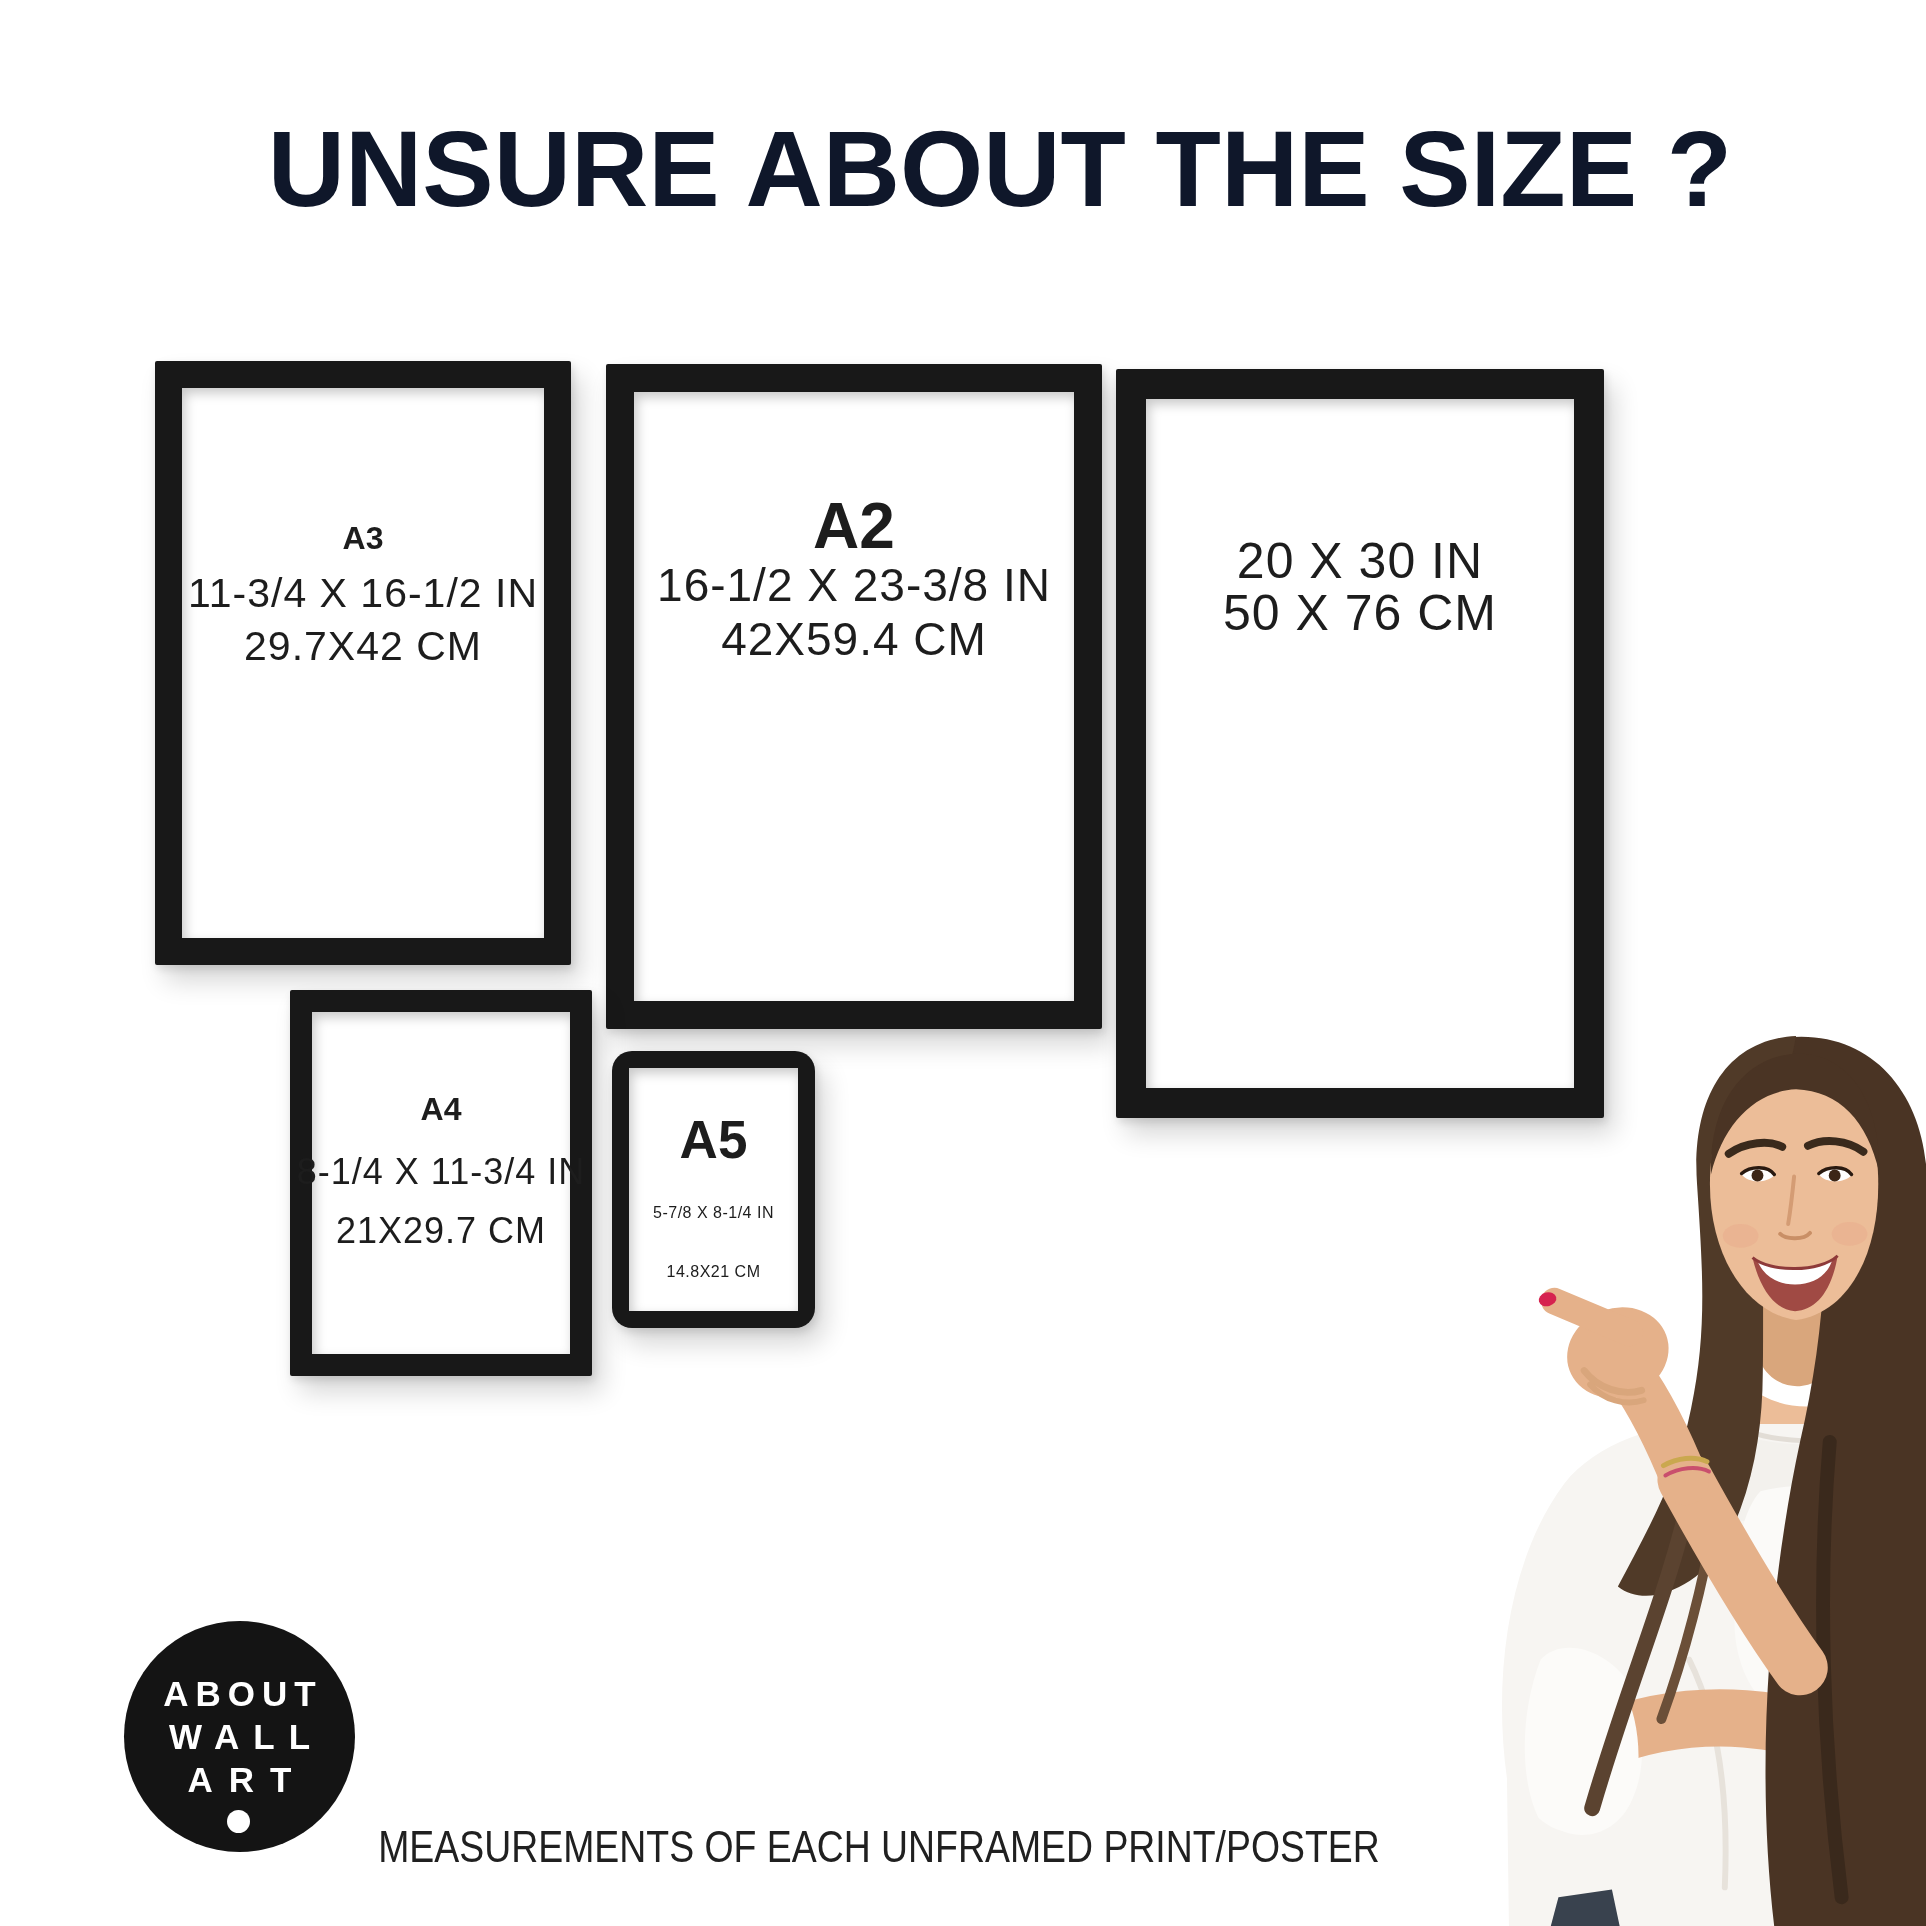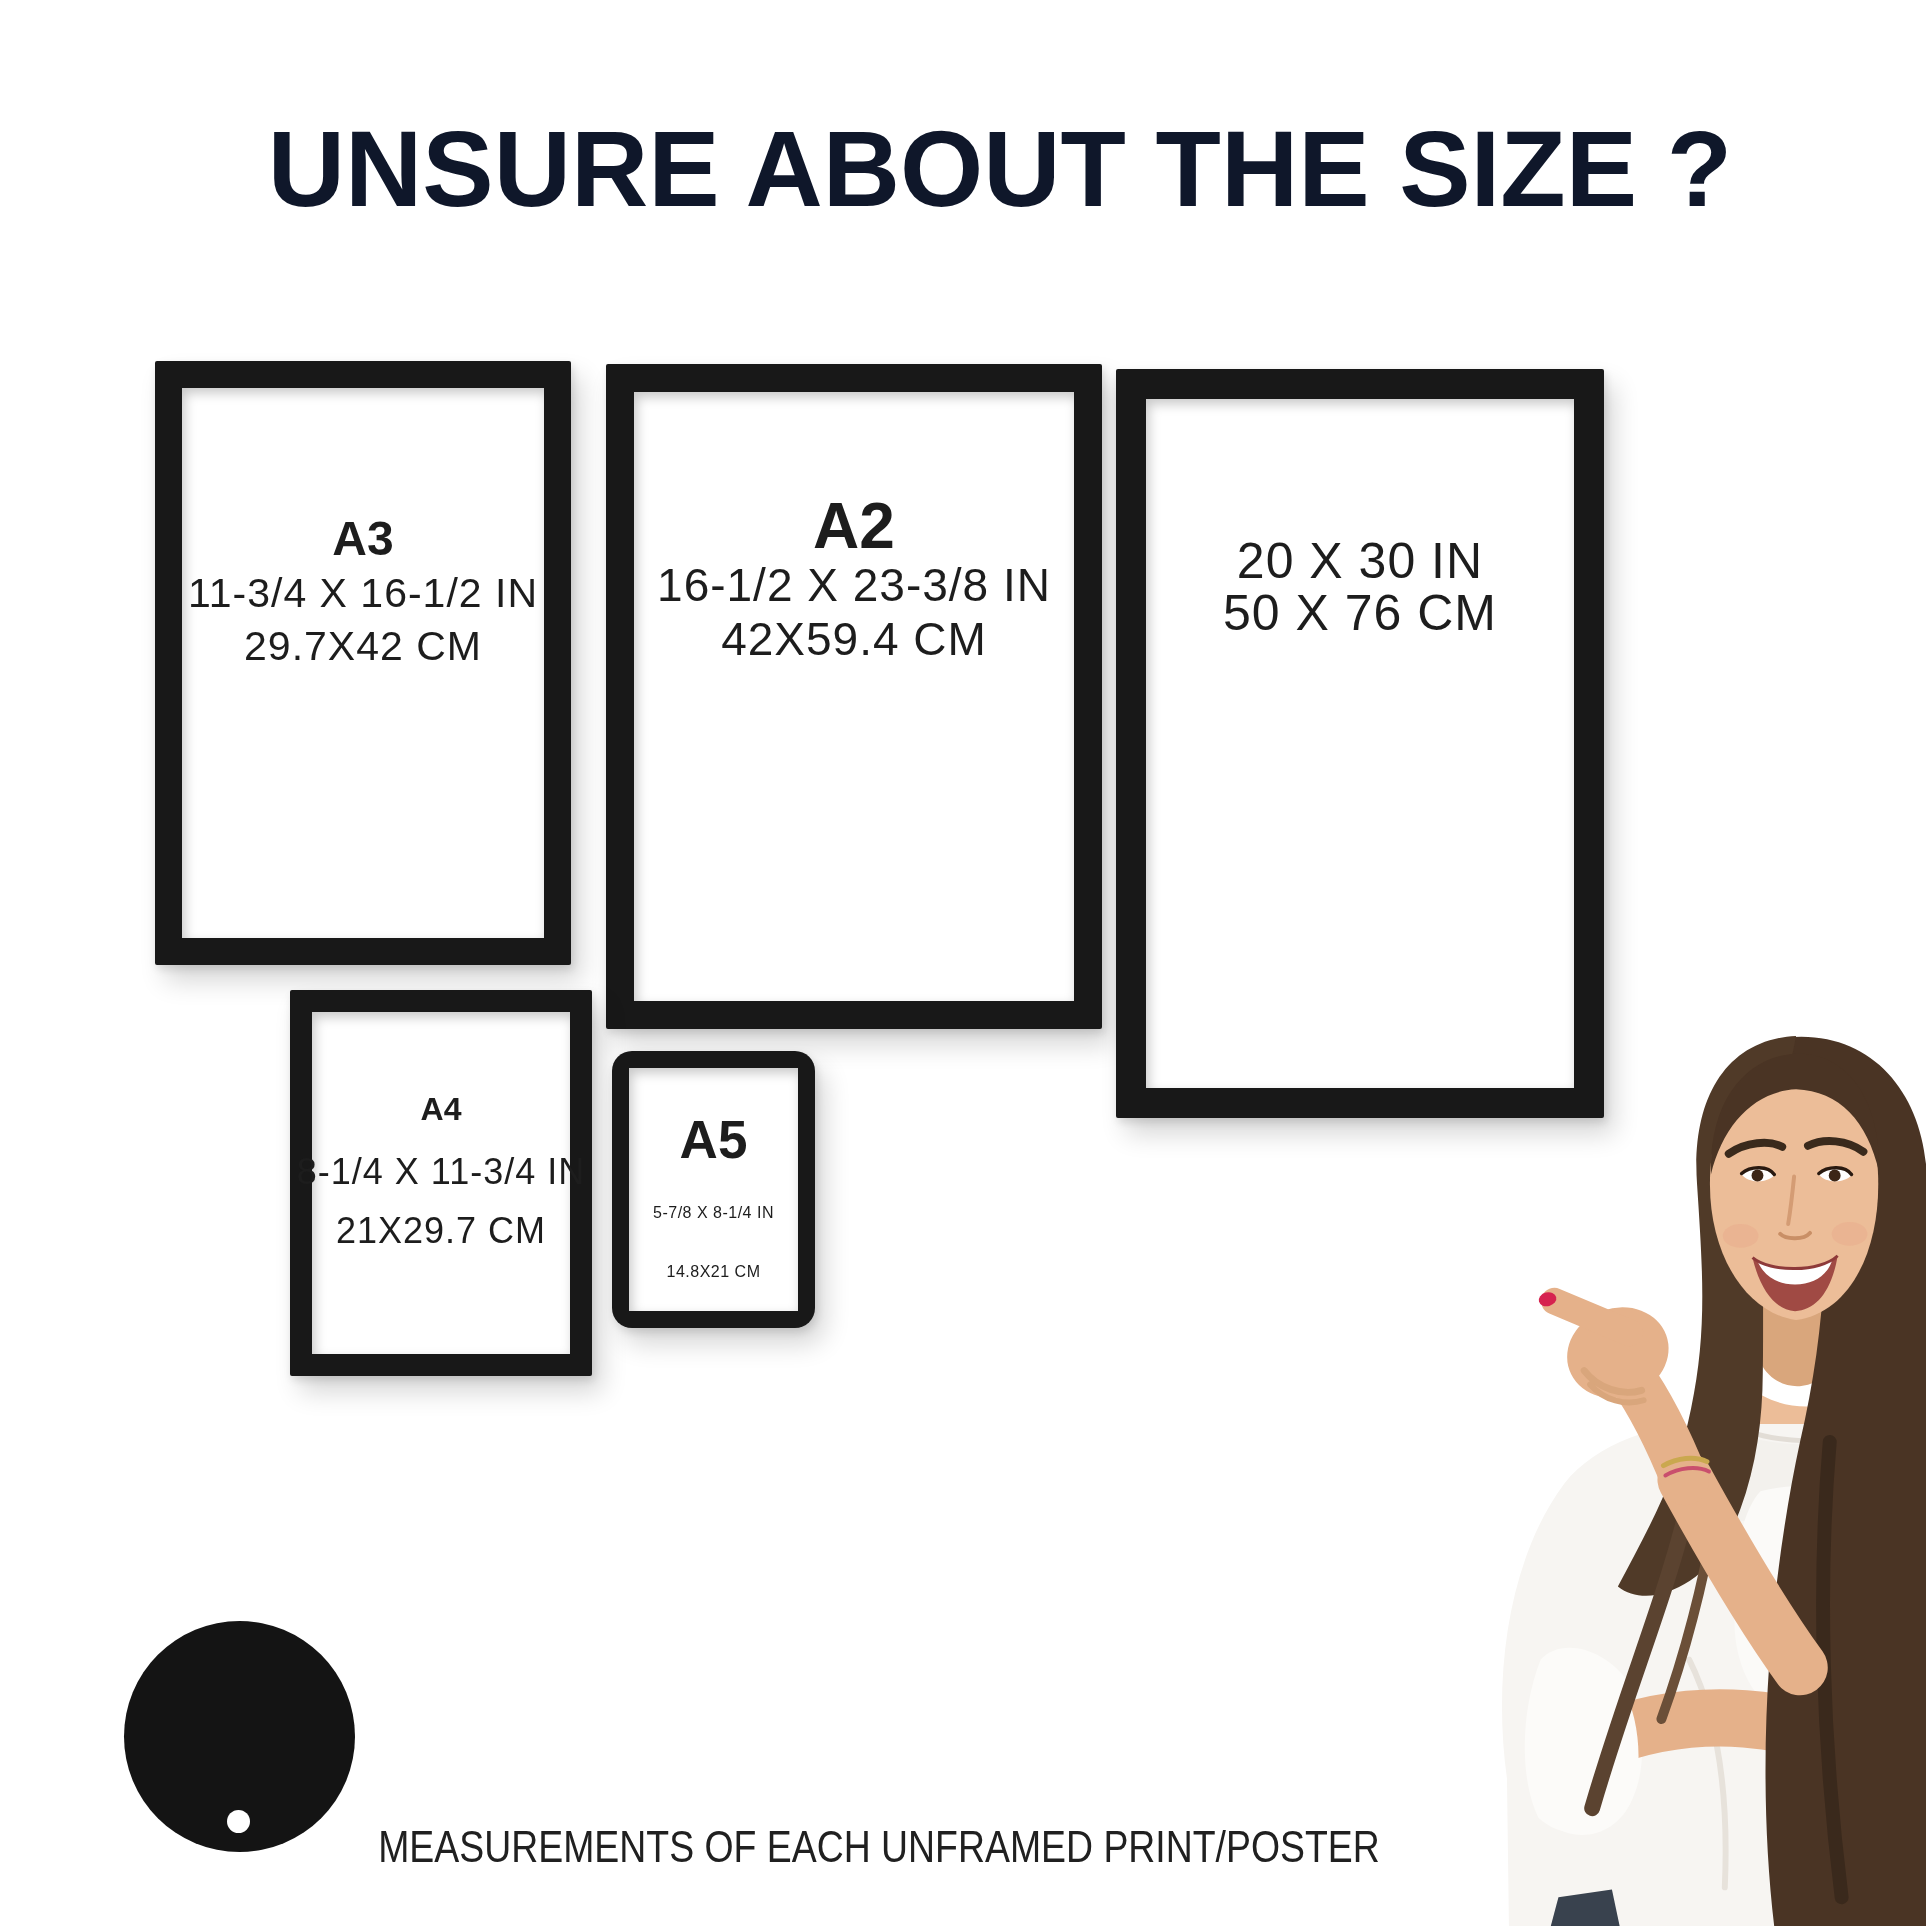--- a/index.html
+++ b/index.html
@@ -18,21 +18,21 @@
          box-shadow:10px 16px 26px rgba(0,0,0,0.16), 2px 4px 8px rgba(0,0,0,0.12);}
   .mat{position:absolute;background:#ffffff;
        box-shadow:inset 3px 5px 12px rgba(0,0,0,0.22);}
   .size-text{position:absolute;left:0;right:0;text-align:center;color:#1d1d1d;}
   .t-label{font-weight:700;}
   .t-line{font-weight:400;letter-spacing:1px;}
 
   .frame-a3{left:155px;top:361px;width:416px;height:604px;}
   .frame-a3 .mat{inset:27px;}
   .frame-a3 .size-text{top:149px;}
-  .frame-a3 .t-label{font-size:48px;line-height:57px;}
+  .frame-a3 .t-label{font-size:32px;line-height:57px;}
   .frame-a3 .t-line{font-size:41px;line-height:53px;}
 
   .frame-a2{left:606px;top:364px;width:496px;height:665px;}
   .frame-a2 .mat{inset:28px;}
   .frame-a2 .size-text{top:131px;}
   .frame-a2 .t-label{font-size:64px;line-height:63px;}
   .frame-a2 .t-line{font-size:46px;line-height:54px;}
 
   .frame-poster{left:1116px;top:369px;width:488px;height:749px;}
   .frame-poster .mat{inset:30px;}
@@ -119,20 +119,25 @@
   <div class="frame frame-a5">
     <div class="mat"></div>
     <div class="size-text">
       <div class="t-label">A5</div>
       <div class="t-line">5-7/8 X 8-1/4 IN</div>
       <div class="t-line">14.8X21 CM</div>
     </div>
   </div>
 
   <div class="logo">
+    <div class="logo-text">
+      <div class="logo-line ls1">ABOUT</div>
+      <div class="logo-line ls2">WALL</div>
+      <div class="logo-line ls3">ART</div>
+    </div>
     <div class="logo-dot"></div>
   </div>
 
   <div class="caption">MEASUREMENTS OF EACH UNFRAMED PRINT/POSTER</div>
 
   <svg class="woman" viewBox="0 0 450 910" xmlns="http://www.w3.org/2000/svg">
 
     <g>
       <path d="M282,255 L282,340 C298,372 342,372 356,338 L356,248 C344,282 298,288 282,255 Z" fill="#d9a67c"></path>
       <path d="M248,330 C270,400 380,402 402,338 L410,430 L240,430 Z" fill="#ecbd98"></path>

